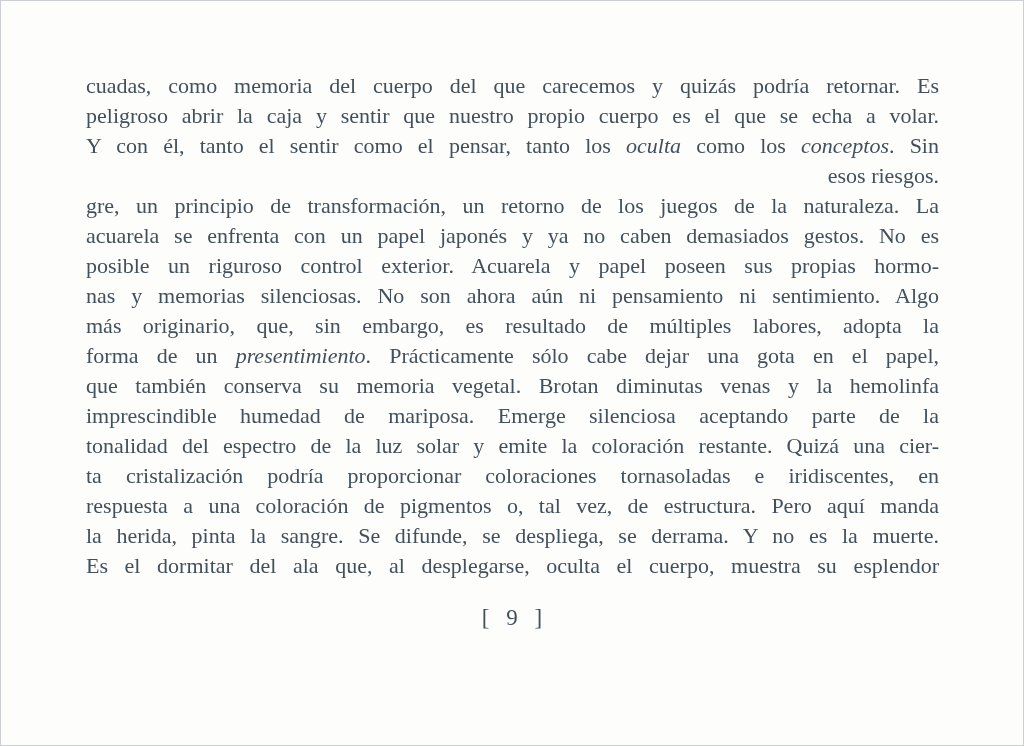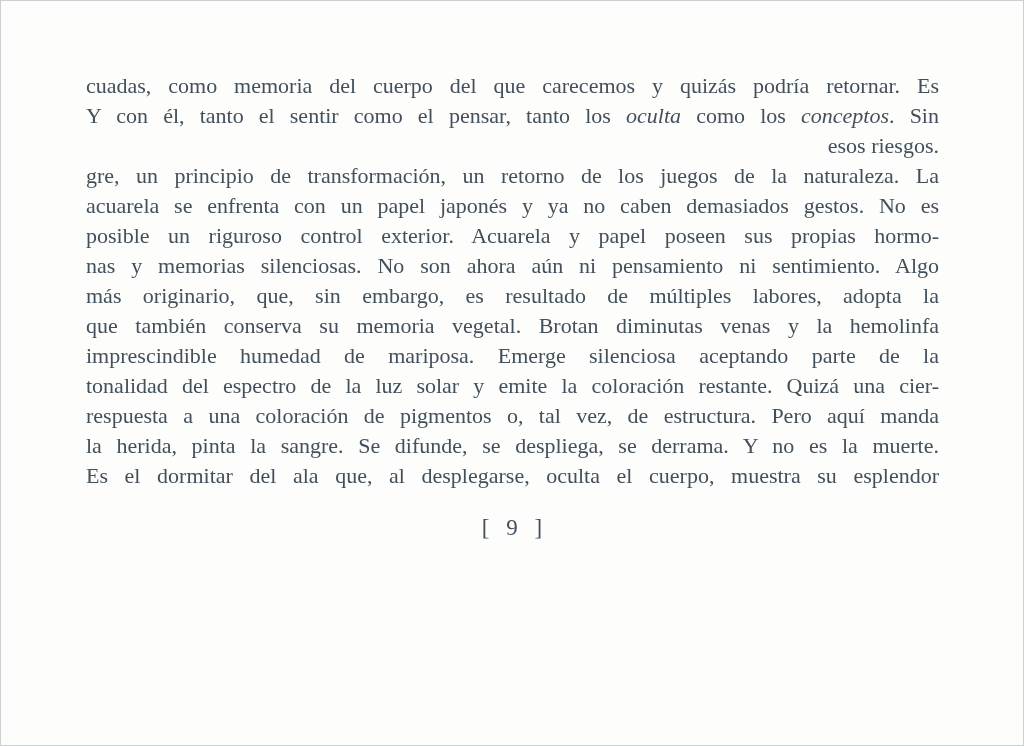--- a/index.html
+++ b/index.html
@@ -45,31 +45,34 @@
     letter-spacing: 1px;
   }
 </style>
 </head>
 <body>
 
 <div class="page" style="color: rgb(66, 80, 92); background: rgb(253, 253, 252); border-color: rgb(205, 208, 210);">
   <div>
       <div class="paragraph">
         <div class="line j"><span>cuadas, como memoria del cuerpo del que carecemos y quizás podría retornar. Es</span></div>
+        <div class="line j"><span>peligroso abrir la caja y sentir que nuestro propio cuerpo es el que se echa a volar.</span></div>
         <div class="line j"><span>Y con él, tanto el sentir como el pensar, tanto los </span><span class="it">oculta</span><span> como los </span><span class="it">conceptos</span><span>. Sin</span></div>
         <div class="line"><span>esos riesgos.</span></div>
       </div>
       <div class="paragraph">
         <div class="line j"><span>gre, un principio de transformación, un retorno de los juegos de la naturaleza. La</span></div>
         <div class="line j"><span>acuarela se enfrenta con un papel japonés y ya no caben demasiados gestos. No es</span></div>
         <div class="line j"><span>posible un riguroso control exterior. Acuarela y papel poseen sus propias hormo-</span></div>
         <div class="line j"><span>nas y memorias silenciosas. No son ahora aún ni pensamiento ni sentimiento. Algo</span></div>
         <div class="line j"><span>más originario, que, sin embargo, es resultado de múltiples labores, adopta la</span></div>
+        <div class="line j"><span>forma de un </span><span class="it">presentimiento</span><span>. Prácticamente sólo cabe dejar una gota en el papel,</span></div>
         <div class="line j"><span>que también conserva su memoria vegetal. Brotan diminutas venas y la hemolinfa</span></div>
         <div class="line j"><span>imprescindible humedad de mariposa. Emerge silenciosa aceptando parte de la</span></div>
         <div class="line j"><span>tonalidad del espectro de la luz solar y emite la coloración restante. Quizá una cier-</span></div>
+        <div class="line j"><span>ta cristalización podría proporcionar coloraciones tornasoladas e iridiscentes, en</span></div>
         <div class="line j"><span>respuesta a una coloración de pigmentos o, tal vez, de estructura. Pero aquí manda</span></div>
         <div class="line j"><span>la herida, pinta la sangre. Se difunde, se despliega, se derrama. Y no es la muerte.</span></div>
         <div class="line j"><span>Es el dormitar del ala que, al desplegarse, oculta el cuerpo, muestra su esplendor</span></div>
       </div>
     </div>
   <div class="pagenum">[ 9 ]</div>
 </div>
 
 </body></html>

